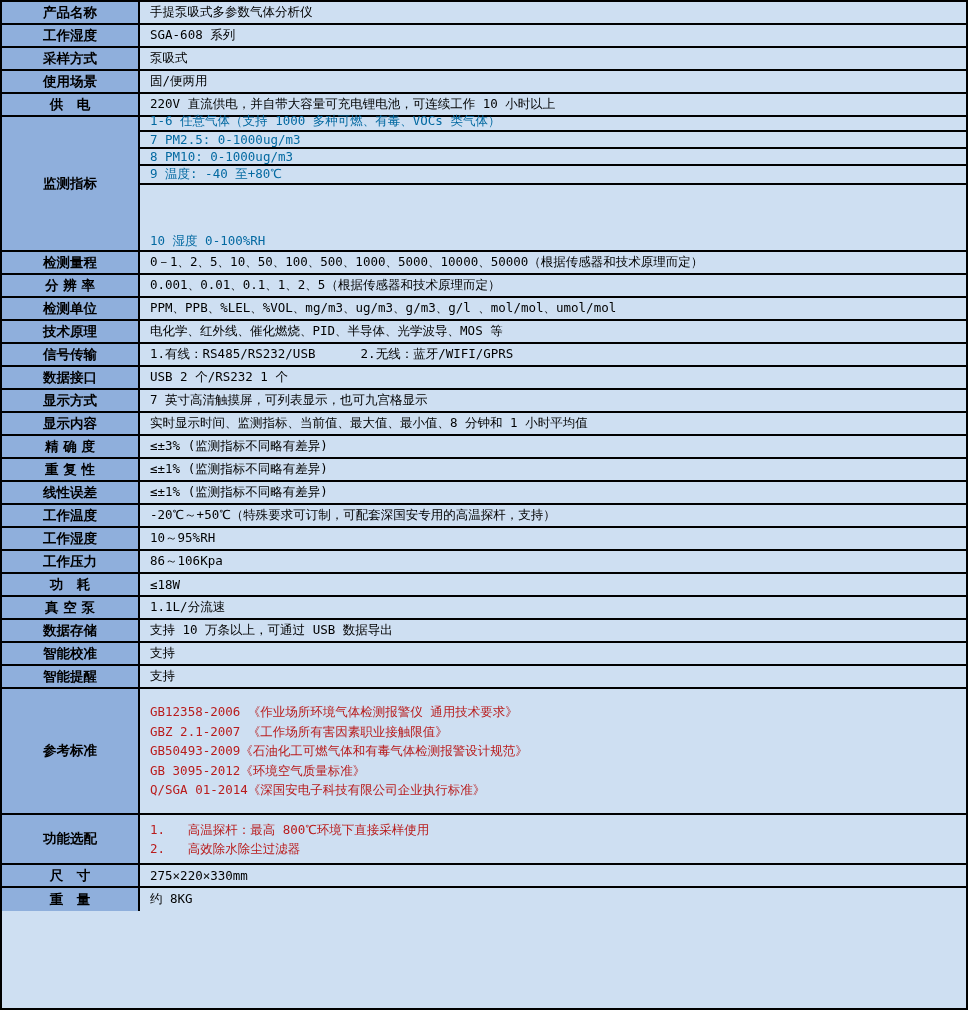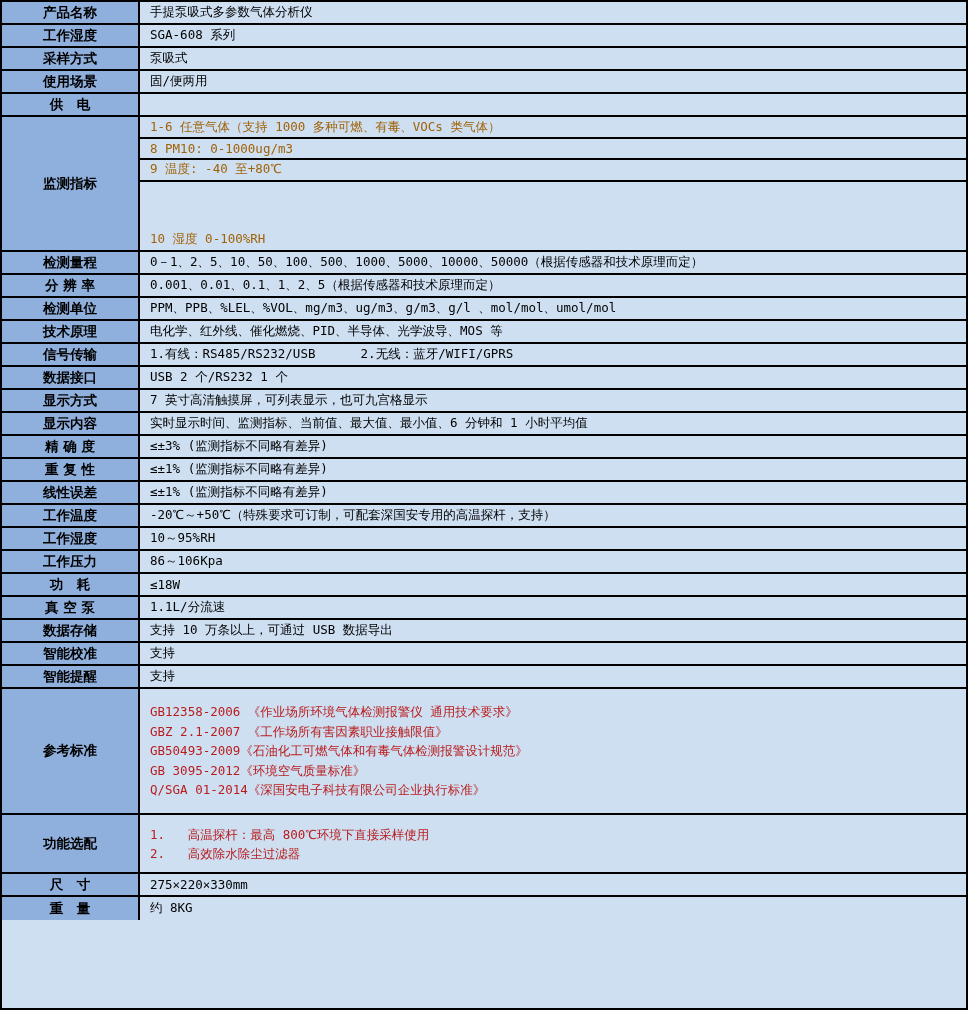--- a/index.html
+++ b/index.html
@@ -24,21 +24,21 @@
     display: flex;
     flex-direction: row;
     height: 23px;
     border-bottom: 2px solid #000000;
     flex: 0 0 auto;
   }
   .row:last-child { border-bottom: none; }
 
   .row.r-monitor   { height: 135px; }
   .row.r-standards { height: 126px; }
-  .row.r-options   { height: 59px; }
+  .row.r-options   { height: 50px; }
 
   .label {
     width: 138px;
     flex: 0 0 138px;
     background: #8FAFDC;
     border-right: 2px solid #000000;
     display: flex;
     align-items: center;
     justify-content: center;
     font-weight: bold;
@@ -68,21 +68,21 @@
   }
 
   .subcell {
     flex: 1 1 auto;
     display: flex;
     align-items: center;
     padding: 0 10px;
     border-bottom: 2px solid #000000;
     font-family: "DejaVu Sans Mono", monospace;
     font-size: 12.5px;
-    color: #a16207;
+    color: #0369a1;
     white-space: pre-wrap;
   }
   .subcell:last-child { border-bottom: none; margin-top: 48px; }
 
   .lines {
     justify-content: center;
     padding: 4px 10px;
   }
   .line {
     font-family: "DejaVu Sans Mono", monospace;
@@ -121,26 +121,30 @@
 
   <div class="row">
     <div class="label">使用场景</div>
     <div class="value-area">
         <div class="value">固/便两用</div>
       </div>
   </div>
 
   <div class="row">
     <div class="label">供　电</div>
+    <div class="value-area">
+        <div class="value">220V 直流供电，并自带大容量可充电锂电池，可连续工作 10 小时以上</div>
+      </div>
   </div>
 
   <div class="row r-monitor">
     <div class="label">监测指标</div>
     <div class="value-area">
       <div class="subcell">1-6 任意气体（支持 1000 多种可燃、有毒、VOCs 类气体）</div>
+      <div class="subcell">7 PM2.5: 0-1000ug/m3</div>
       <div class="subcell">8 PM10: 0-1000ug/m3</div>
       <div class="subcell">9 温度: -40 至+80℃</div>
       <div class="subcell">10 湿度 0-100%RH</div>
     </div>
   </div>
 
   <div class="row">
     <div class="label">检测量程</div>
     <div class="value-area">
         <div class="value">0－1、2、5、10、50、100、500、1000、5000、10000、50000（根据传感器和技术原理而定）</div>
@@ -185,21 +189,21 @@
   <div class="row">
     <div class="label">显示方式</div>
     <div class="value-area">
         <div class="value">7 英寸高清触摸屏，可列表显示，也可九宫格显示</div>
       </div>
   </div>
 
   <div class="row">
     <div class="label">显示内容</div>
     <div class="value-area">
-        <div class="value">实时显示时间、监测指标、当前值、最大值、最小值、6 分钟和 1 小时平均值</div>
+        <div class="value">实时显示时间、监测指标、当前值、最大值、最小值、8 分钟和 1 小时平均值</div>
       </div>
   </div>
 
   <div class="row">
     <div class="label">精 确 度</div>
     <div class="value-area">
         <div class="value">≤±3% (监测指标不同略有差异)</div>
       </div>
   </div>
 

